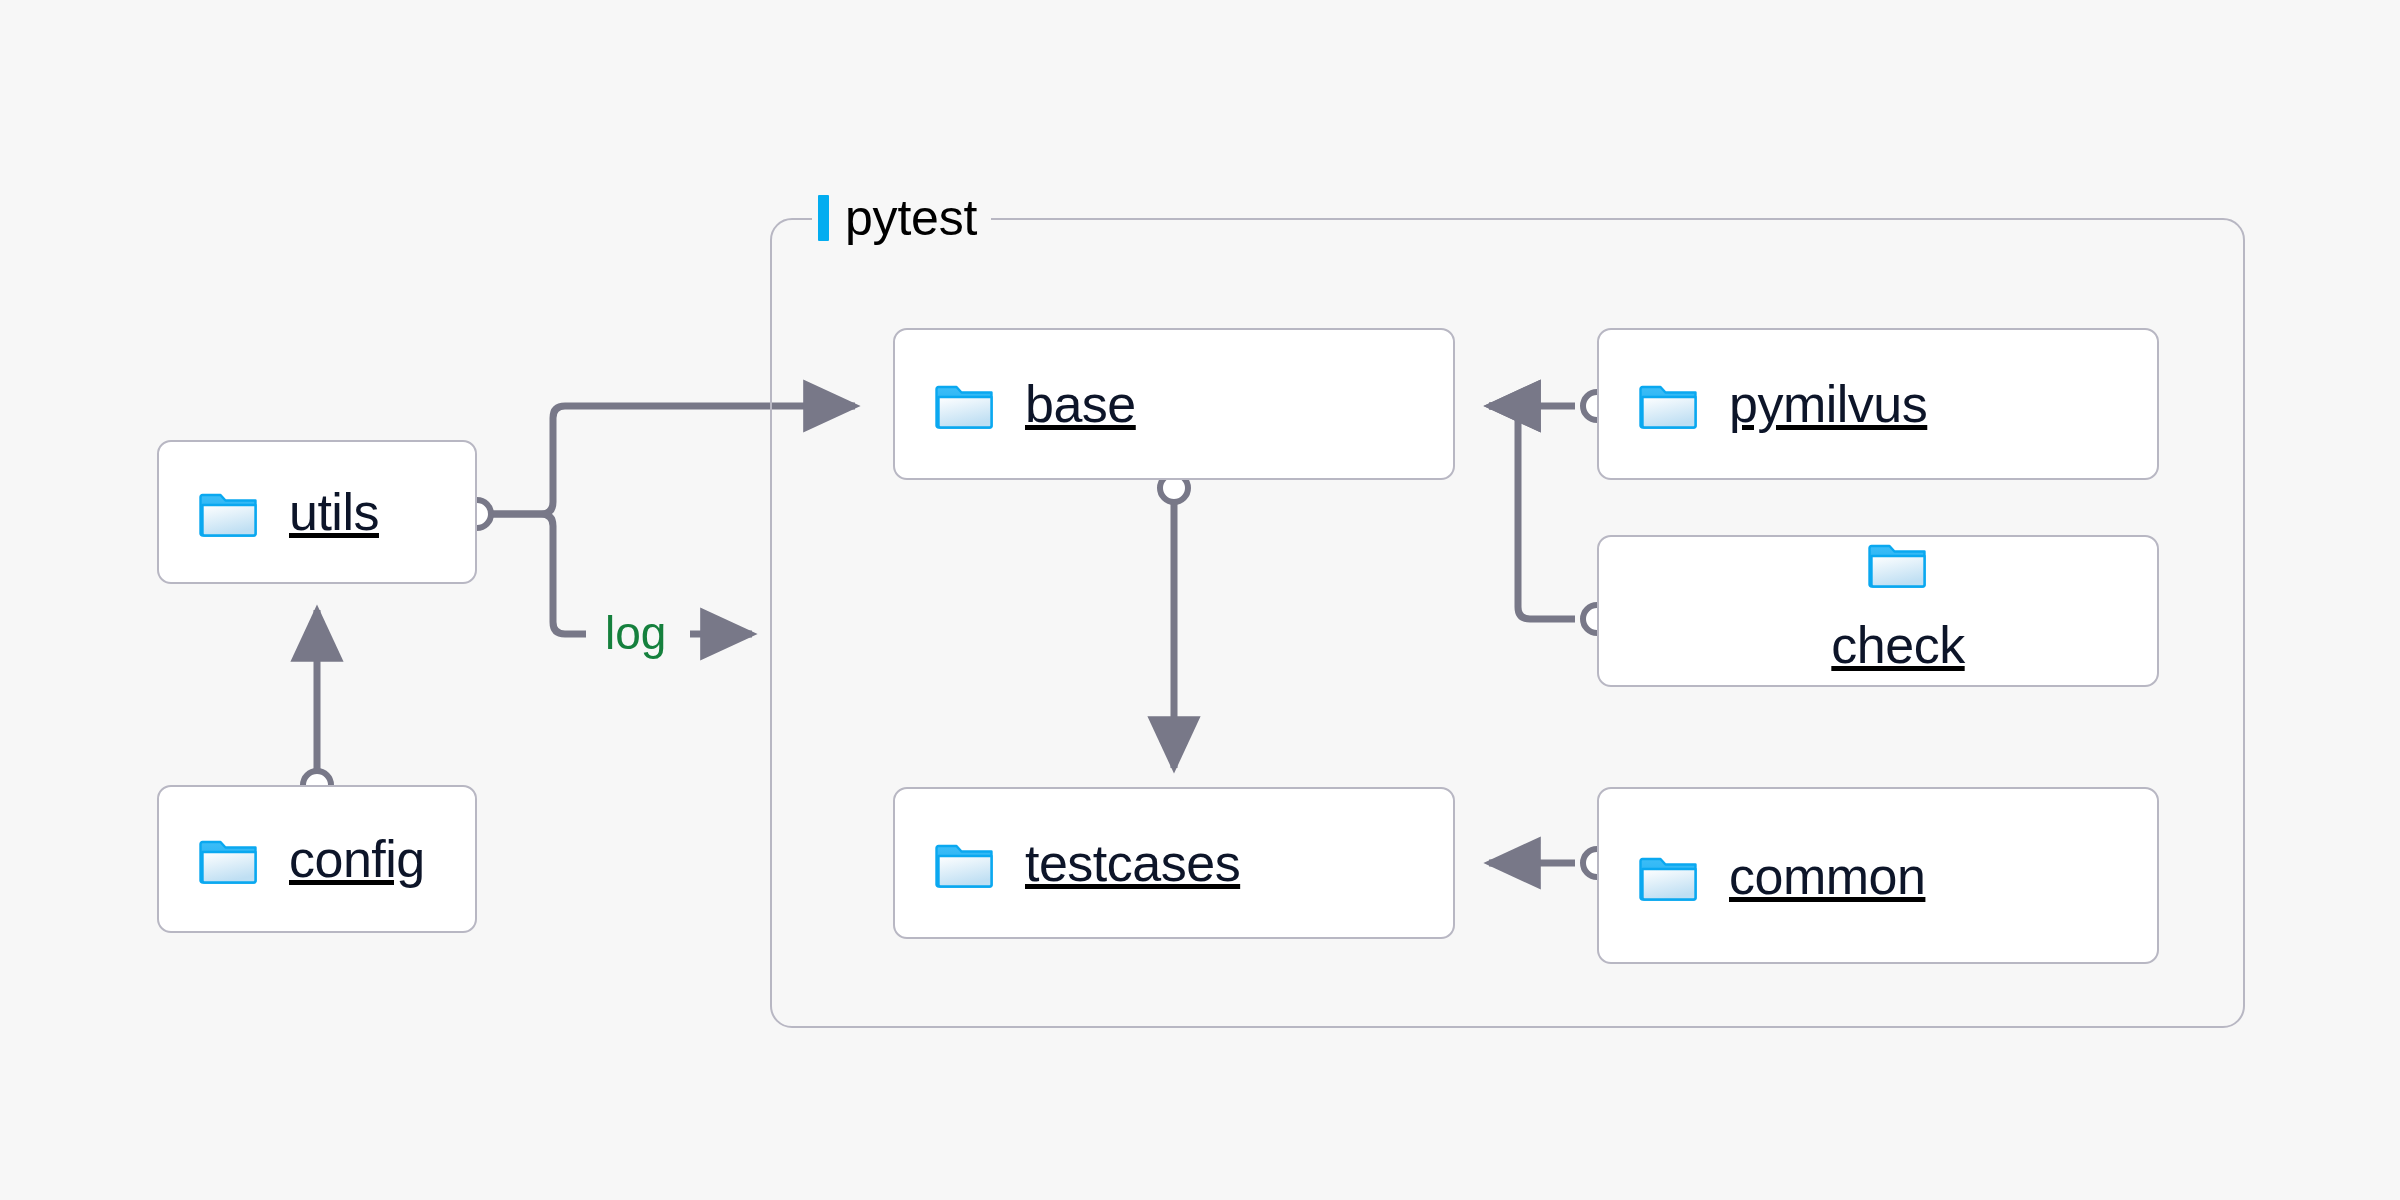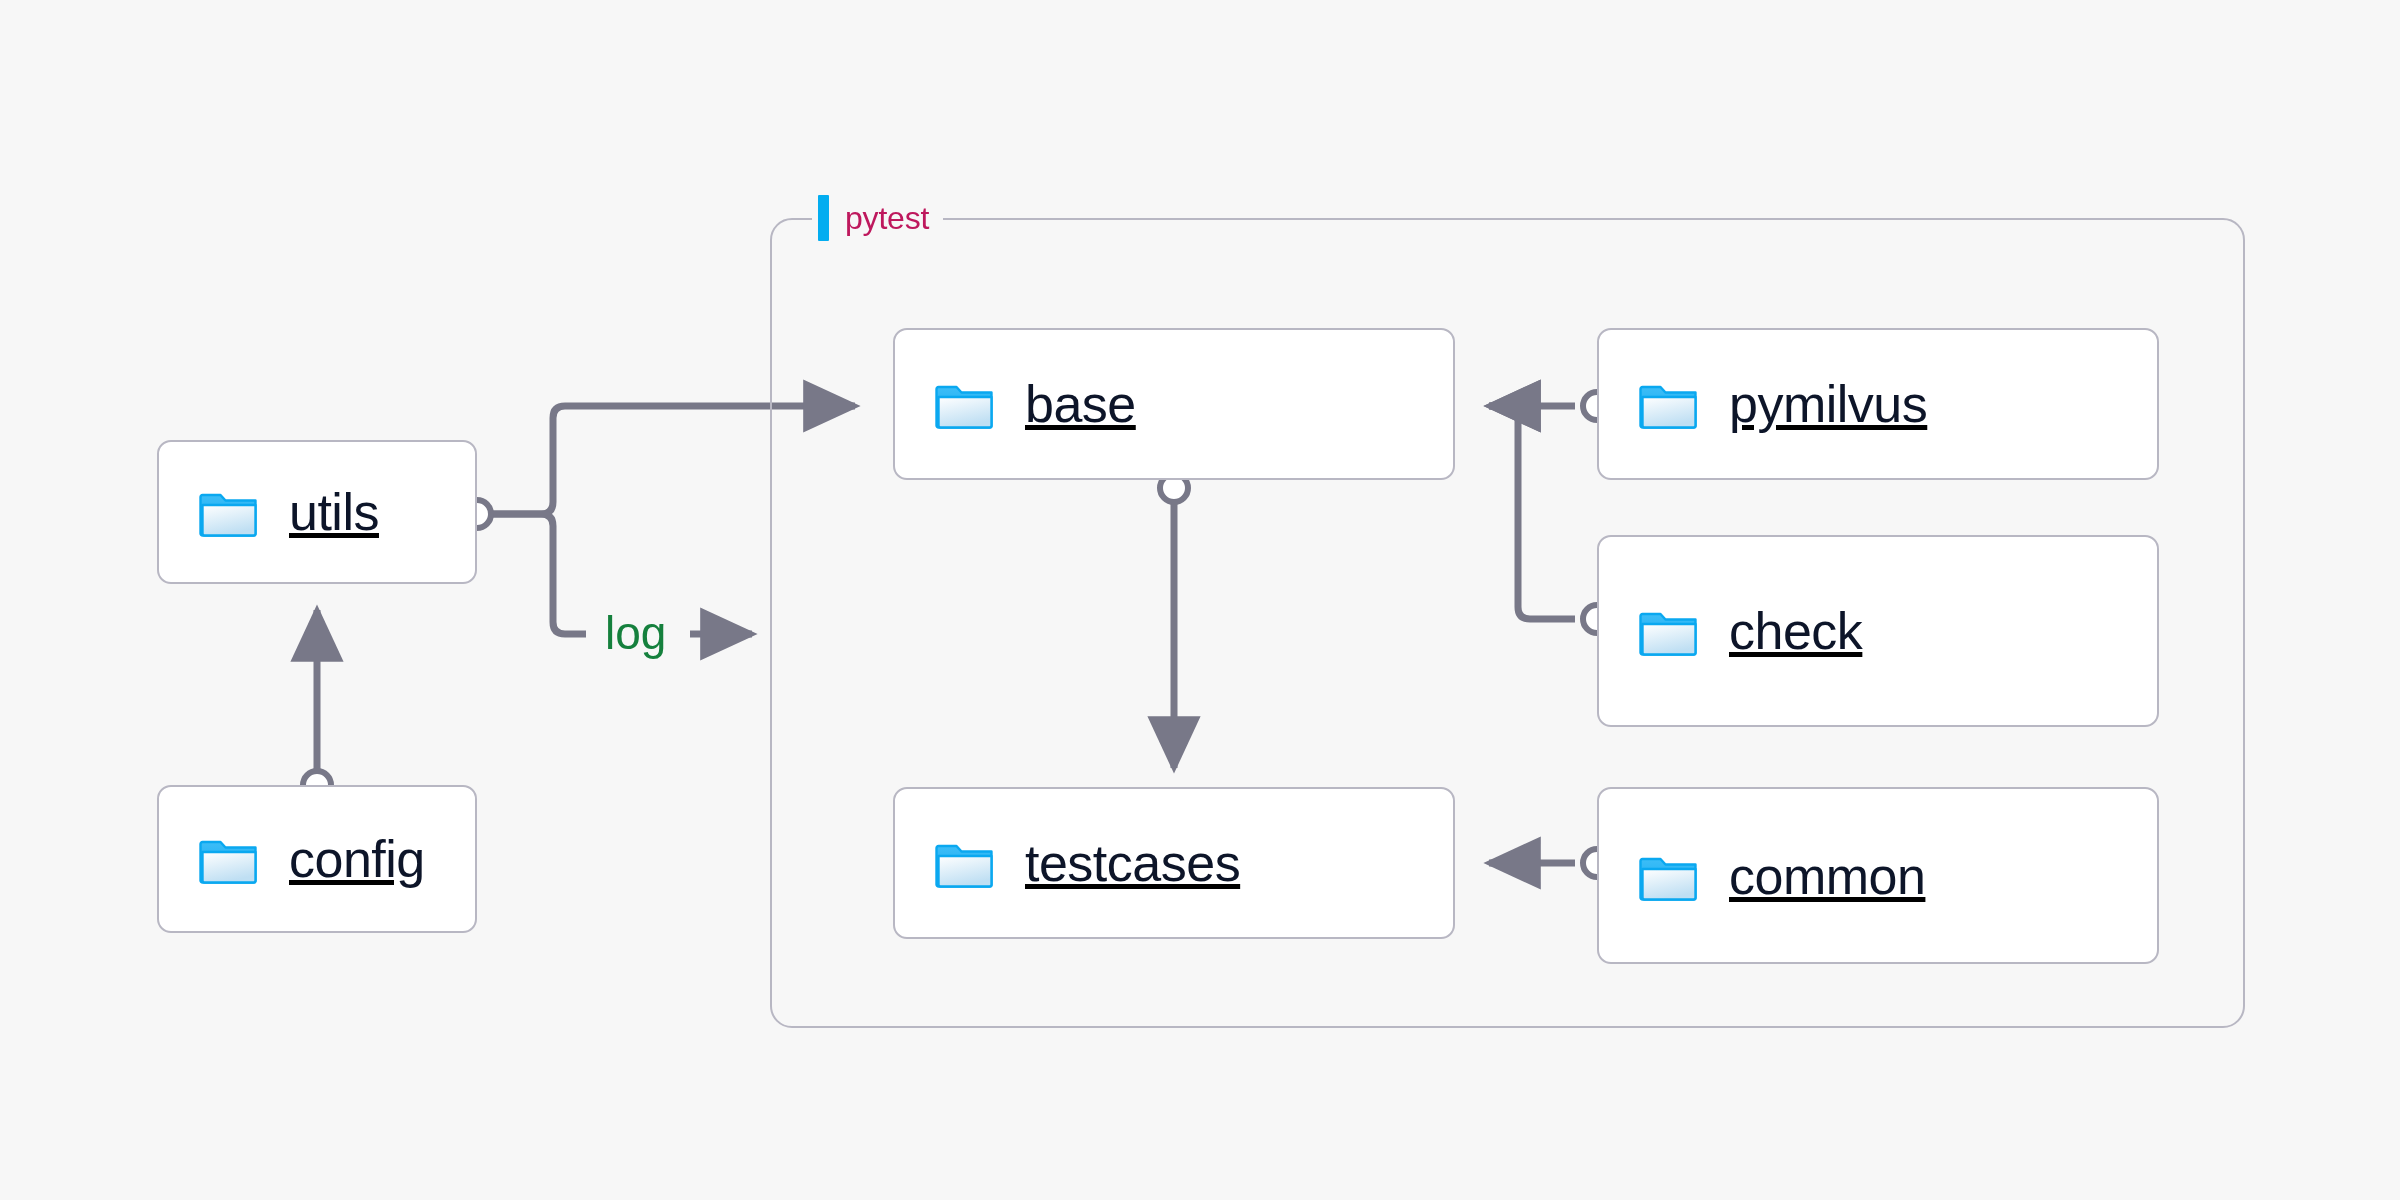--- a/index.html
+++ b/index.html
@@ -48,23 +48,23 @@
     height: 56px;
   }
   .group-accent-bar {
     width: 11px;
     height: 46px;
     background: #03adf0;
     border-radius: 1px;
     flex: 0 0 auto;
   }
   .group-label-text {
-    font-size: 32px;
+    font-size: 50px;
     line-height: 1;
-    color: #be185d;
+    color: #000000;
     letter-spacing: -0.2px;
     white-space: nowrap;
   }
 
   
   .node {
     position: absolute;
     box-sizing: border-box;
     background: #ffffff;
     border: 2px solid #b8b7c3;
@@ -189,21 +189,21 @@
   </div>
 
   <div class="node" style="left:1597px; top:328px; width:562px; height:152px;">
     <svg class="folder-icon" viewBox="0 0 60 52">
       <path d="M3.5,9 h18 l5,5.5 h30 v33 a2,2 0 0 1 -2,2 h-51 a2,2 0 0 1 -2,-2 v-36.5 a2,2 0 0 1 2,-2 z" fill="url(#folderTab)" stroke="#0aa8f0" stroke-width="2.4" stroke-linejoin="round"></path>
       <path d="M3.5,19 h53 v28.5 a2,2 0 0 1 -2,2 h-49 a2,2 0 0 1 -2,-2 z" fill="url(#folderBody)" stroke="#0aa8f0" stroke-width="2.4" stroke-linejoin="round"></path>
     </svg>
     <span class="node-label">pymilvus</span>
   </div>
 
-  <div class="node" style="left:1597px; top:535px; width:562px; height:192px;">
+  <div class="node" style="left:1597px; top:535px; width:562px; height:152px;flex-direction:column;">
     <svg class="folder-icon" viewBox="0 0 60 52">
       <path d="M3.5,9 h18 l5,5.5 h30 v33 a2,2 0 0 1 -2,2 h-51 a2,2 0 0 1 -2,-2 v-36.5 a2,2 0 0 1 2,-2 z" fill="url(#folderTab)" stroke="#0aa8f0" stroke-width="2.4" stroke-linejoin="round"></path>
       <path d="M3.5,19 h53 v28.5 a2,2 0 0 1 -2,2 h-49 a2,2 0 0 1 -2,-2 z" fill="url(#folderBody)" stroke="#0aa8f0" stroke-width="2.4" stroke-linejoin="round"></path>
     </svg>
     <span class="node-label">check</span>
   </div>
 
   <div class="node" style="left:1597px; top:787px; width:562px; height:177px;">
     <svg class="folder-icon" viewBox="0 0 60 52">
       <path d="M3.5,9 h18 l5,5.5 h30 v33 a2,2 0 0 1 -2,2 h-51 a2,2 0 0 1 -2,-2 v-36.5 a2,2 0 0 1 2,-2 z" fill="url(#folderTab)" stroke="#0aa8f0" stroke-width="2.4" stroke-linejoin="round"></path>

